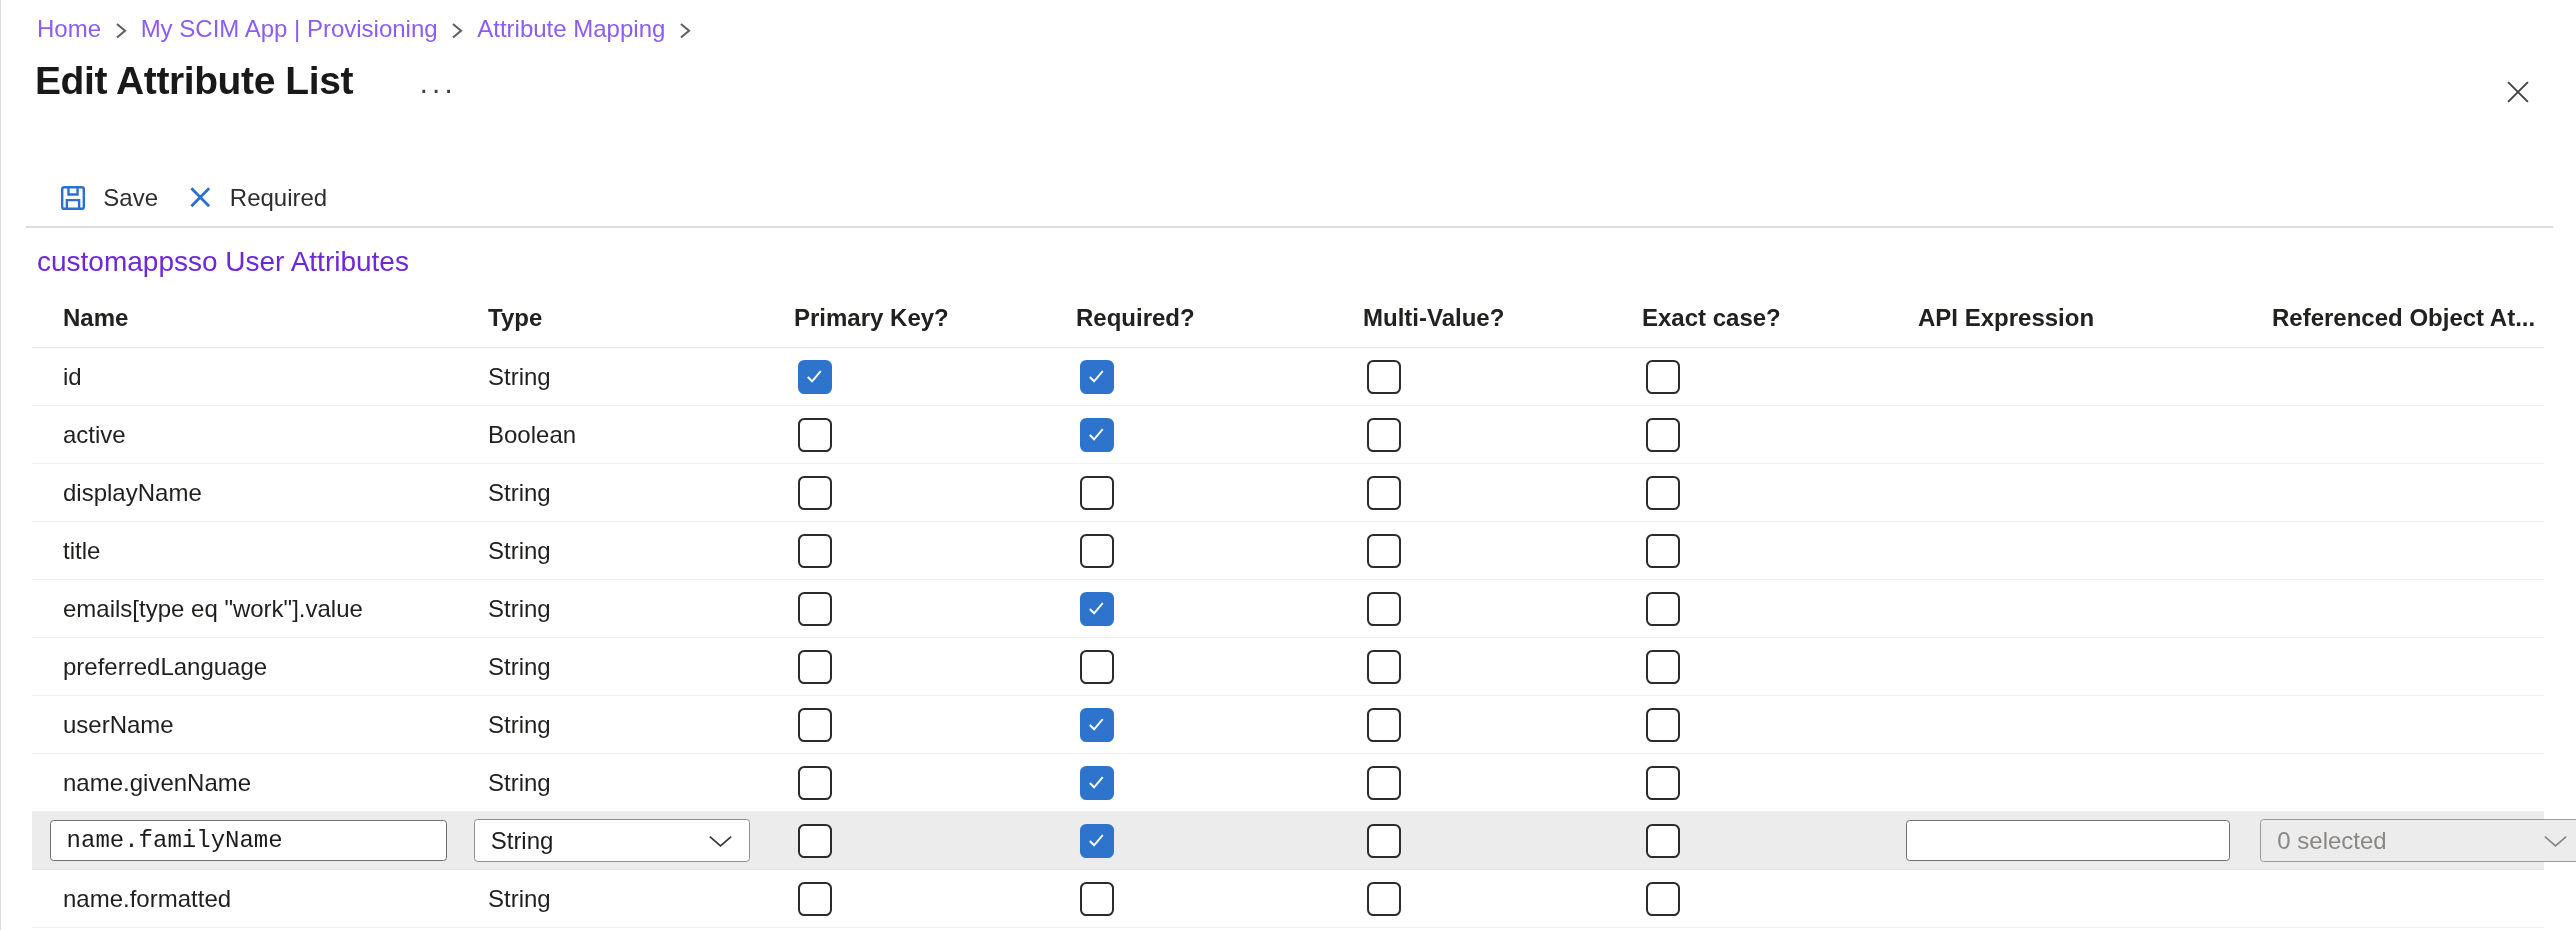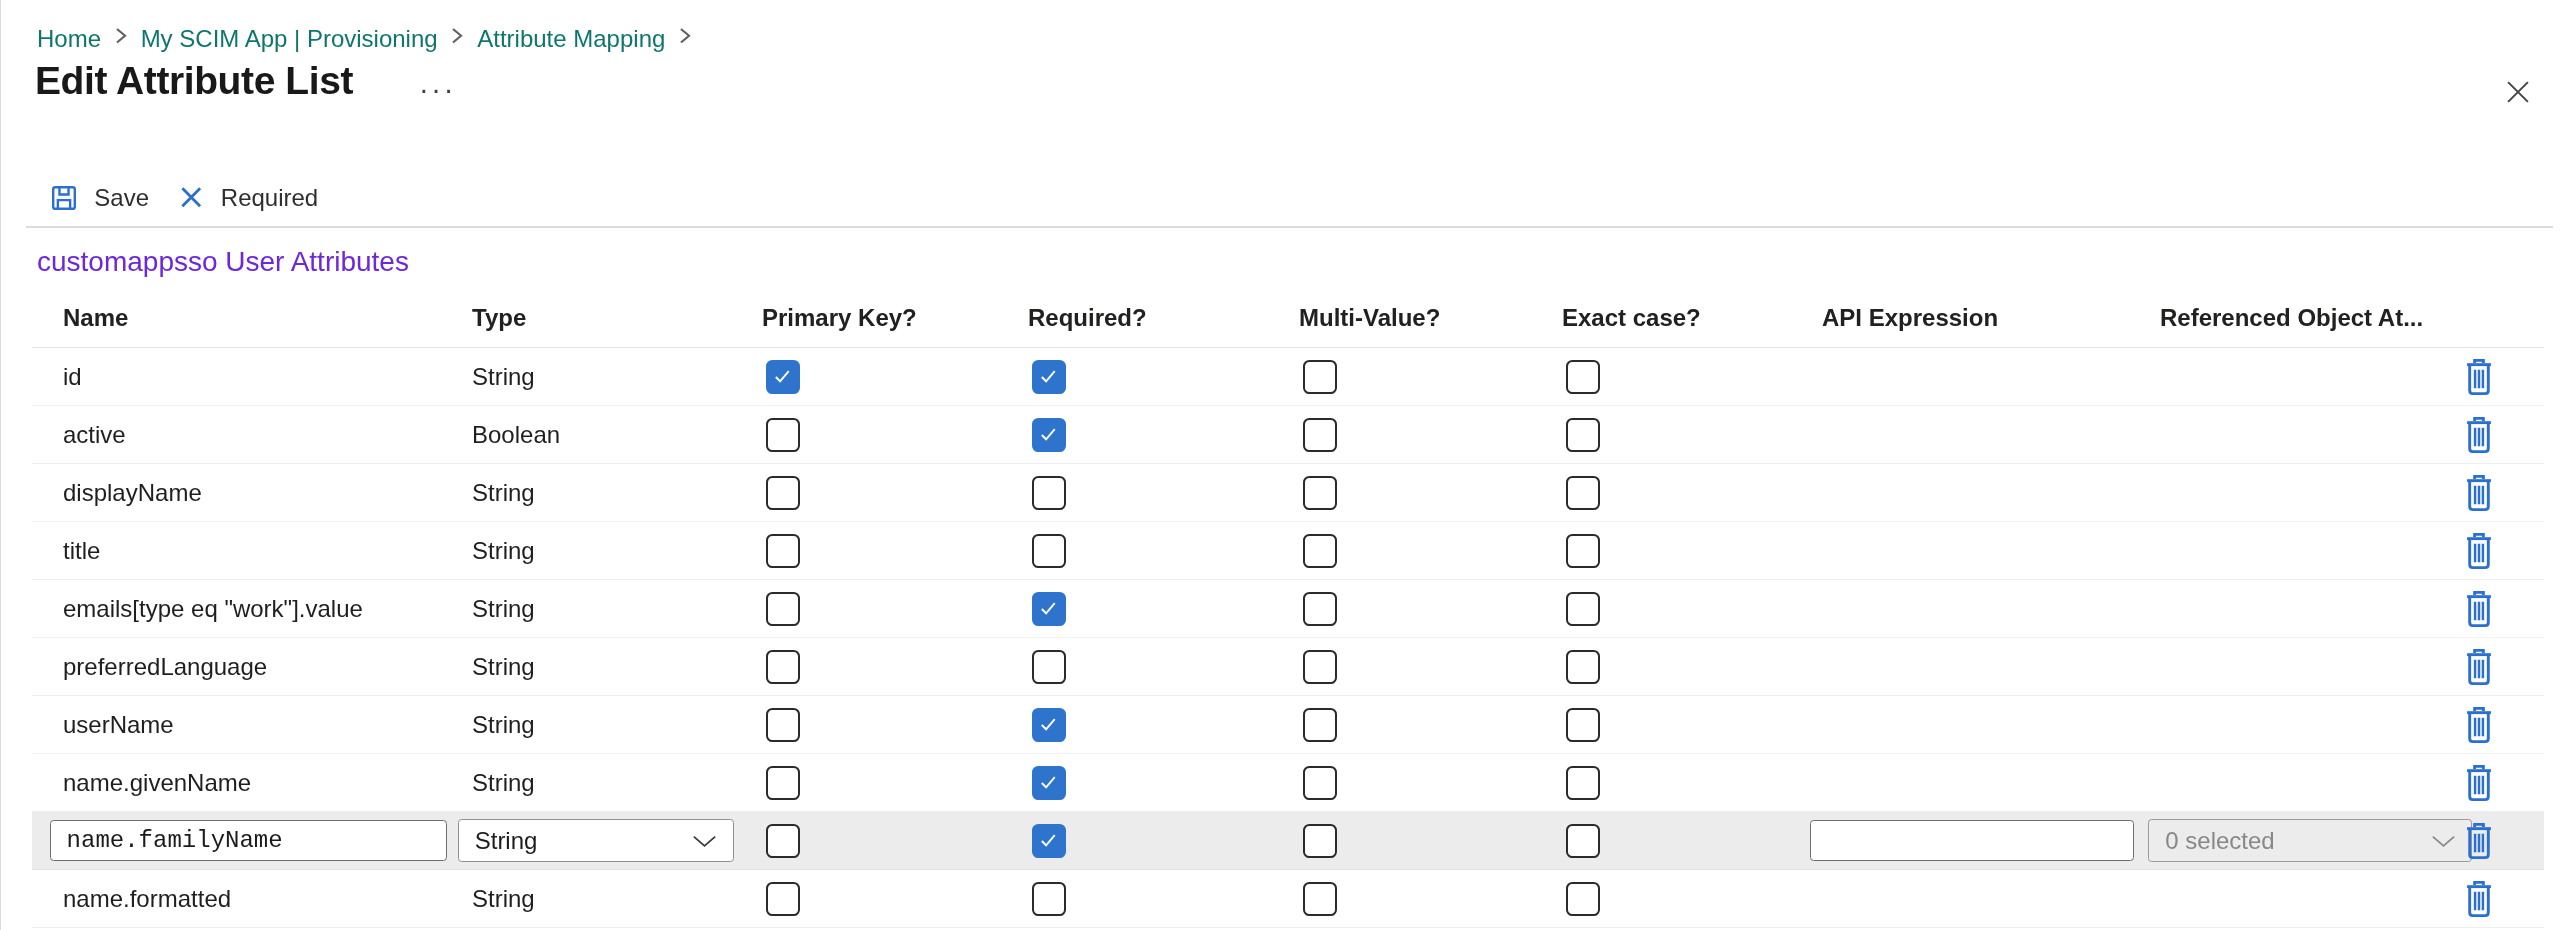--- a/index.html
+++ b/index.html
@@ -5,38 +5,38 @@
   html,body{margin:0;padding:0;}
   body{
     width:2576px;height:930px;background:#ffffff;overflow:hidden;position:relative;
     font-family:"Liberation Sans","DejaVu Sans",sans-serif;color:#1b1a19;
     -webkit-font-smoothing:antialiased;
   }
   .page{position:absolute;inset:0;border-left:1.8px solid #dcdcdc;box-sizing:border-box;}
 
   
   .breadcrumb{position:absolute;left:36px;top:14.3px;display:flex;align-items:center;gap:10.8px;font-size:24px;line-height:30.5px;}
-  .crumb{color:#0f766e;text-decoration:none;cursor:pointer;white-space:pre;margin-top:10px;}
+  .crumb{color:#8b5cf6;text-decoration:none;cursor:pointer;white-space:pre;}
   .crumb-sep{display:flex;align-items:center;padding-top:1.8px;}
 
   
   .title{position:absolute;left:34px;top:59px;margin:0;font-size:39px;font-weight:700;letter-spacing:-0.4px;color:#191919;}
   .more-btn{position:absolute;left:412px;top:72px;font-size:29px;letter-spacing:2.7px;color:#3f3f3f;cursor:pointer;border:none;background:none;font-family:inherit;}
   .close-btn{position:absolute;left:2497px;top:72px;width:39px;height:39px;border:none;background:none;cursor:pointer;display:flex;align-items:center;justify-content:center;padding:0;}
 
   
-  .toolbar{position:absolute;left:47px;top:176px;height:43px;display:flex;align-items:center;gap:27px;}
+  .toolbar{position:absolute;left:56px;top:176px;height:43px;display:flex;align-items:center;gap:27px;}
   .tb-item{display:flex;align-items:center;gap:14.3px;cursor:pointer;font-size:24px;color:#2f2e2d;}
   .toolbar-divider{position:absolute;left:25px;right:23px;top:226px;height:1.8px;background:#dcdcdc;}
 
   .section-title{position:absolute;left:36px;top:246px;margin:0;font-size:28px;font-weight:400;color:#6d28d9;}
 
   
   .table{position:absolute;left:31px;top:289px;width:2512px;}
-  .grid{display:grid;grid-template-columns:409px 290px 266px 271px 263px 260px 338px 278px 1fr;padding-left:31px;box-sizing:border-box;align-items:center;}
+  .grid{display:grid;grid-template-columns:409px 290px 266px 271px 263px 260px 338px 278px 1fr;padding-left:31px;box-sizing:border-box;align-items:center;gap:16px;}
   .thead{height:59px;font-size:24px;font-weight:600;color:#222120;border-bottom:1.8px solid #e4e4e4;}
   .row{height:58px;font-size:24px;color:#201f1e;border-bottom:1.8px solid #efefef;}
   .row.editable{background:#ececec;border-bottom:1.8px solid #e2e2e2;}
   .cell{white-space:nowrap;overflow:visible;}
 
   
   .cb{width:34px;height:34px;box-sizing:border-box;border:2.7px solid #2b2b2b;border-radius:6.3px;background:#fff;
       display:flex;align-items:center;justify-content:center;margin-left:3.6px;cursor:pointer;}
   .cb svg{display:none;}
   .cb.checked{background:#2e74cc;border-color:#2e74cc;}

